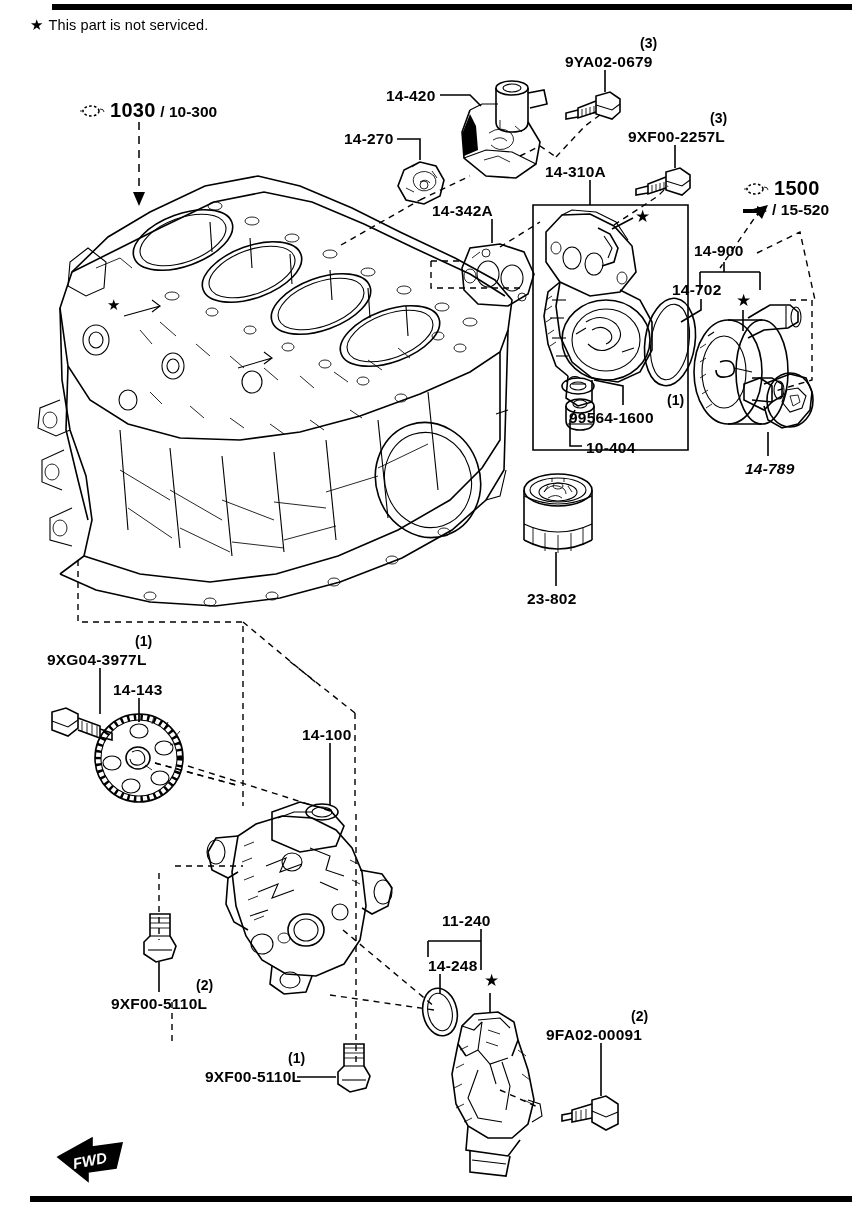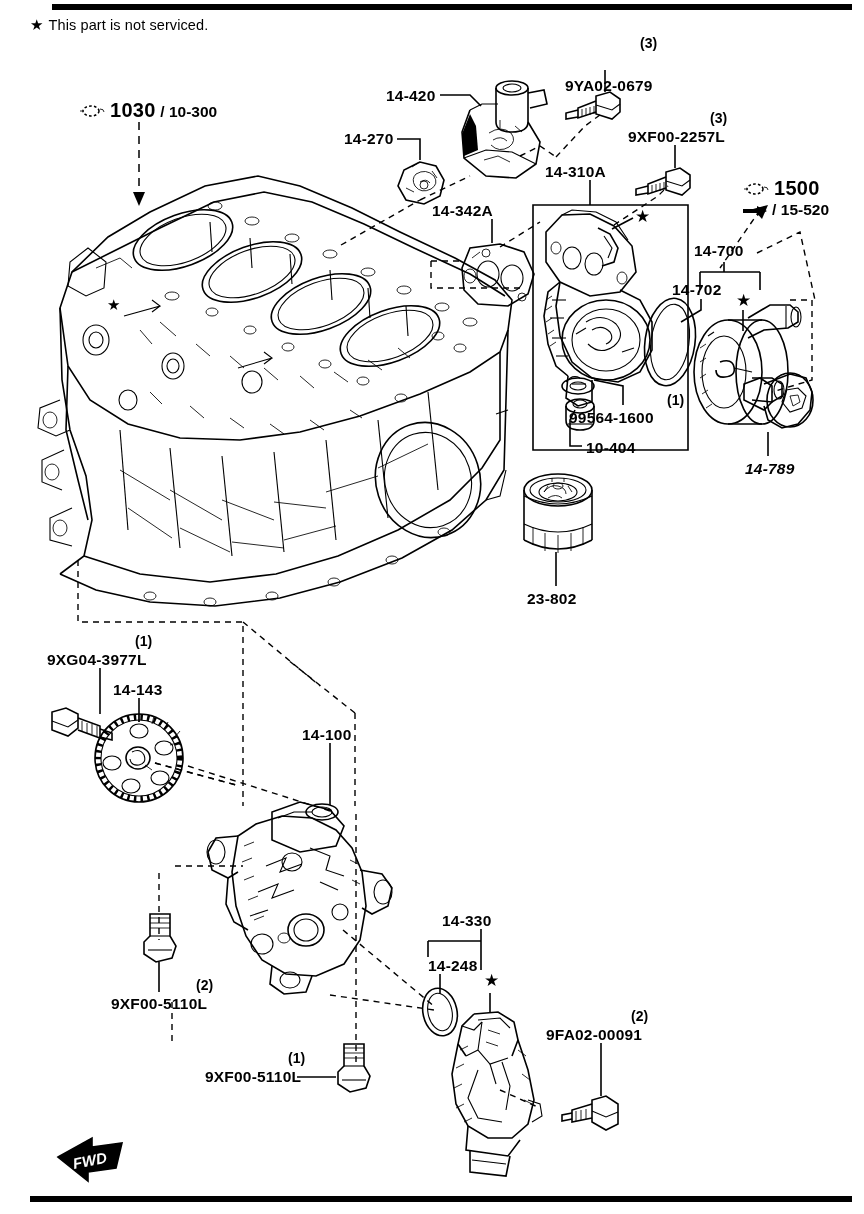--- a/index.html
+++ b/index.html
@@ -87,43 +87,43 @@
     <span class="icon">
       <svg width="26" height="12" viewBox="0 0 26 12">
         <path class="fillblk" d="M1 6 L11 1 L11 4 L25 4 L25 8 L11 8 L11 11 Z" transform="scale(-1,1) translate(-26,0)"></path>
       </svg>
     </span><span class="small">/</span>
     <span class="small">15-520</span>
   </div>
 
   <div class="lbl" style="left:386px;top:88px;">14-420</div>
   <div class="lbl" style="left:344px;top:131px;">14-270</div>
-  <div class="lbl" style="left:565px;top:54px;margin-top:24px;">9YA02-0679</div>
+  <div class="lbl" style="left:565px;top:54px;">9YA02-0679</div>
   <div class="qty" style="left:640px;top:36px;">(3)</div>
   <div class="lbl" style="left:628px;top:129px;">9XF00-2257L</div>
   <div class="qty" style="left:710px;top:111px;">(3)</div>
   <div class="lbl" style="left:432px;top:203px;">14-342A</div>
   <div class="lbl" style="left:545px;top:164px;">14-310A</div>
   <div class="lbl" style="left:569px;top:410px;">99564-1600</div>
   <div class="qty" style="left:667px;top:393px;">(1)</div>
   <div class="lbl" style="left:586px;top:440px;">10-404</div>
   <div class="lbl" style="left:527px;top:591px;">23-802</div>
-  <div class="lbl" style="left:694px;top:243px;">14-700</div>
+  <div class="lbl" style="left:694px;top:243px;">14-900</div>
   <div class="lbl" style="left:672px;top:282px;">14-702</div>
   <div class="lbl" style="left:745px;top:461px;font-style:italic;">14-789</div>
   <div class="lbl" style="left:47px;top:652px;">9XG04-3977L</div>
   <div class="qty" style="left:135px;top:634px;">(1)</div>
   <div class="lbl" style="left:113px;top:682px;">14-143</div>
   <div class="lbl" style="left:302px;top:727px;">14-100</div>
   <div class="lbl" style="left:111px;top:996px;">9XF00-5110L</div>
   <div class="qty" style="left:196px;top:978px;">(2)</div>
   <div class="lbl" style="left:205px;top:1069px;">9XF00-5110L</div>
   <div class="qty" style="left:288px;top:1051px;">(1)</div>
   <div class="lbl" style="left:428px;top:958px;">14-248</div>
-  <div class="lbl" style="left:442px;top:913px;">14-330</div>
+  <div class="lbl" style="left:442px;top:913px;">11-240</div>
   <div class="lbl" style="left:546px;top:1027px;">9FA02-00091</div>
   <div class="qty" style="left:631px;top:1009px;">(2)</div>
 
   <div class="starmark" style="left:635px;top:208px;">★</div>
   <div class="starmark" style="left:736px;top:292px;">★</div>
   <div class="starmark" style="left:484px;top:972px;">★</div>
   <div class="starmark" style="left:107px;top:297px;font-size:15px;">★</div>
 
   <svg class="art" viewBox="0 0 864 1214">
 

